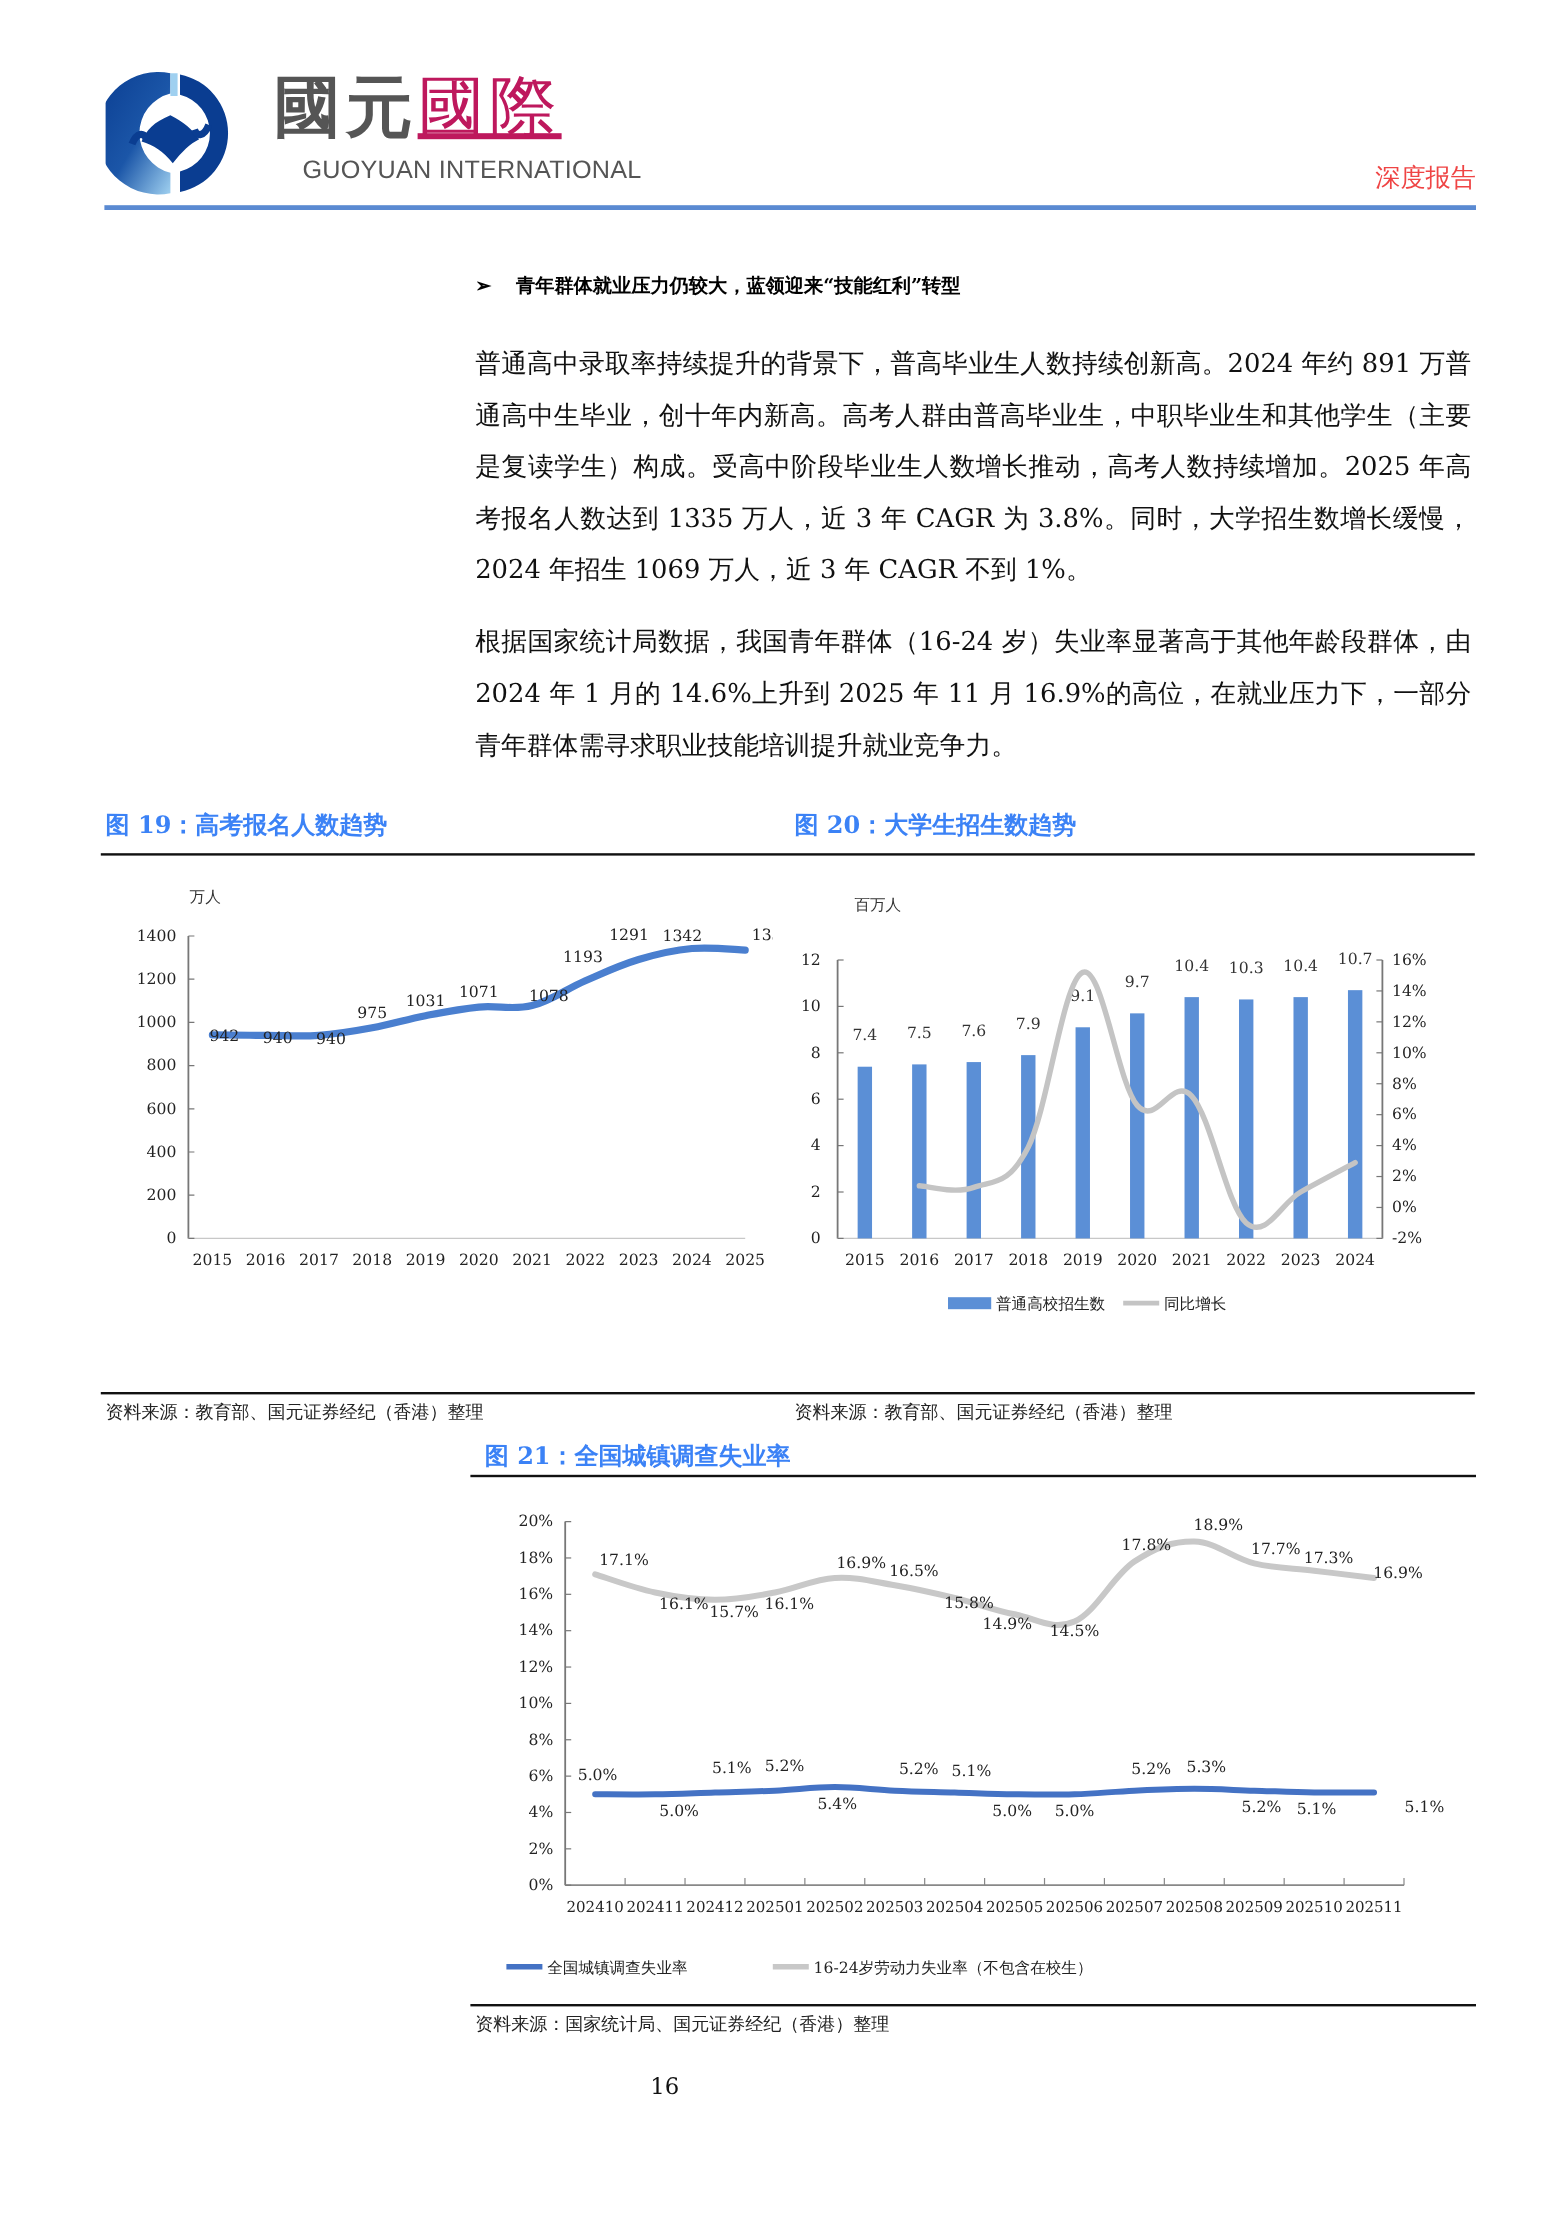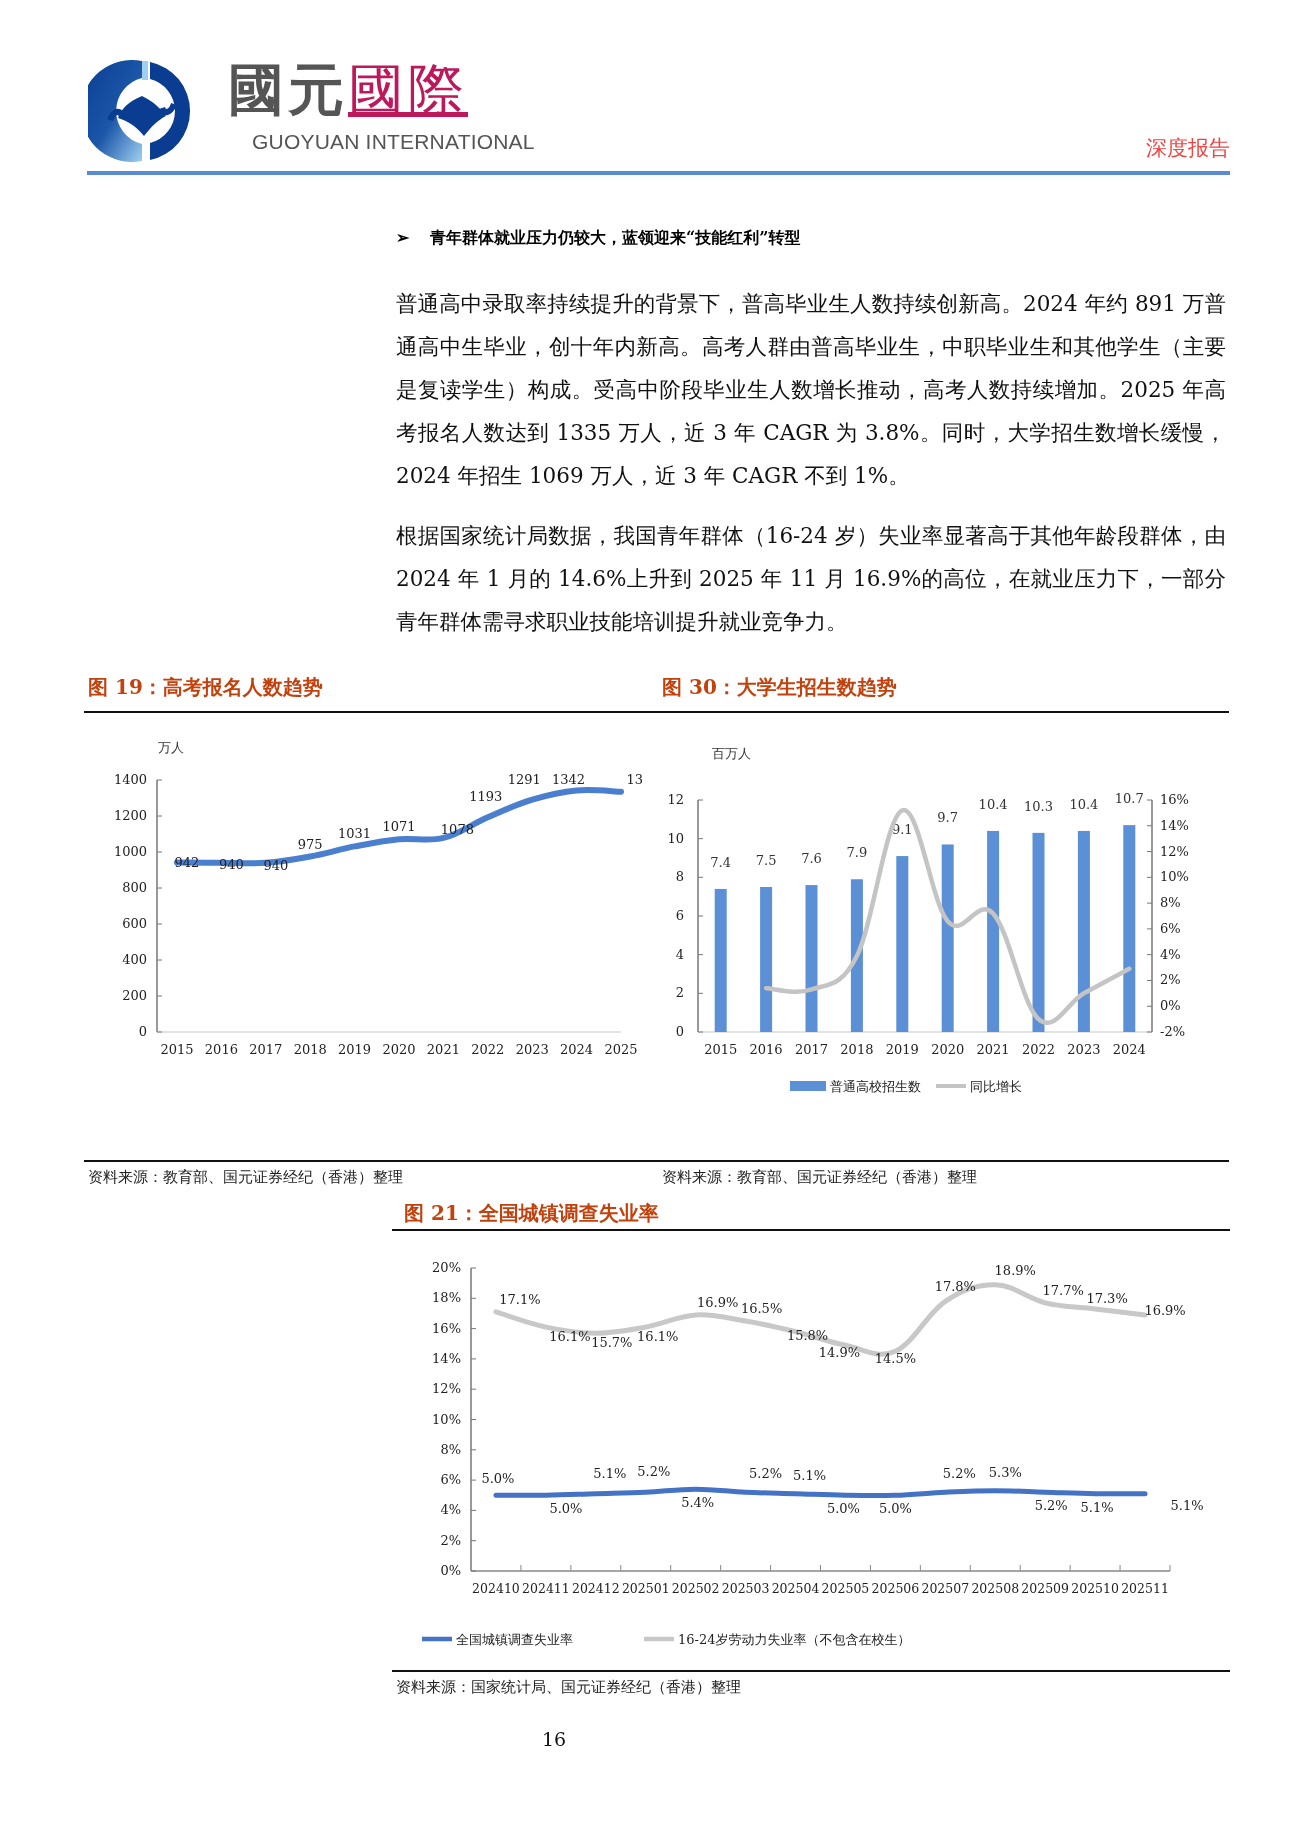--- a/index.html
+++ b/index.html
@@ -16,21 +16,21 @@
   .doc-type { right:76px; top:134px; font-size:21px; color:#ef4444; }
   .header-rule { left:87px; top:171px; width:1143px; height:4px; background:#5a8ad2; }
 
   .section-heading { left:396px; top:228px; font-size:16px; font-weight:bold; color:#000; }
   .section-heading .arrow { display:inline-block; width:34px; }
   .para { left:396px; width:830px; font-size:21.5px; line-height:43px; text-align:justify;
           text-align-last:left; color:#111; }
   .p1 { top:282px; }
   .p2 { top:514px; }
 
-  .fig-title { font-size:20px; font-weight:bold; color:#c2410c; }
+  .fig-title { font-size:20px; font-weight:bold; color:#3b82f6; }
   .rule-black { height:1.5px; background:#111; }
   .source { font-size:15px; color:#222; }
   .page-num { left:0; width:1108px; top:1728px; text-align:center; font-size:19px; }
   svg text { font-family:"DejaVu Serif","Liberation Serif",serif; }
 </style>
 </head>
 <body>
 
 <div class="abs logo">
   <svg width="108" height="106" viewBox="0 0 108 106">
@@ -54,21 +54,21 @@
 <div class="abs doc-type">深度报告</div>
 <div class="abs header-rule"></div>
 
 <div class="abs section-heading">
   <span class="arrow">➢</span><span>青年群体就业压力仍较大，蓝领迎来“技能红利”转型</span>
 </div>
 <div class="abs para p1">普通高中录取率持续提升的背景下，普高毕业生人数持续创新高。2024 年约 891 万普通高中生毕业，创十年内新高。高考人群由普高毕业生，中职毕业生和其他学生（主要是复读学生）构成。受高中阶段毕业生人数增长推动，高考人数持续增加。2025 年高考报名人数达到 1335 万人，近 3 年 CAGR 为 3.8%。同时，大学招生数增长缓慢，2024 年招生 1069 万人，近 3 年 CAGR 不到 1%。</div>
 <div class="abs para p2">根据国家统计局数据，我国青年群体（16-24 岁）失业率显著高于其他年龄段群体，由 2024 年 1 月的 14.6%上升到 2025 年 11 月 16.9%的高位，在就业压力下，一部分青年群体需寻求职业技能培训提升就业竞争力。</div>
 
 <div class="abs fig-title" style="left:88px; top:674px;">图 19：高考报名人数趋势</div>
-<div class="abs fig-title" style="left:662px; top:674px;">图 30：大学生招生数趋势</div>
+<div class="abs fig-title" style="left:662px; top:674px;">图 20：大学生招生数趋势</div>
 <div class="abs rule-black" style="left:84px; top:711px; width:1145px;"></div>
 
 <div class="abs" style="left:84px; top:730px; width:560px; height:340px;">
   <svg id="chart19" width="560" height="340">
       <text x="74" y="22" font-size="13" fill="#333">万人</text>
       <line x1="73" y1="50" x2="73" y2="302" stroke="#777" stroke-width="1.5"></line>
       <line x1="73" y1="302" x2="537" y2="302" stroke="#c8c8c8" stroke-width="1.2"></line>
       <line x1="73" y1="302" x2="78" y2="302" stroke="#777"></line>
       <text x="63" y="306" font-size="13" text-anchor="end" fill="#222">0</text>
       <line x1="73" y1="266" x2="78" y2="266" stroke="#777"></line>

